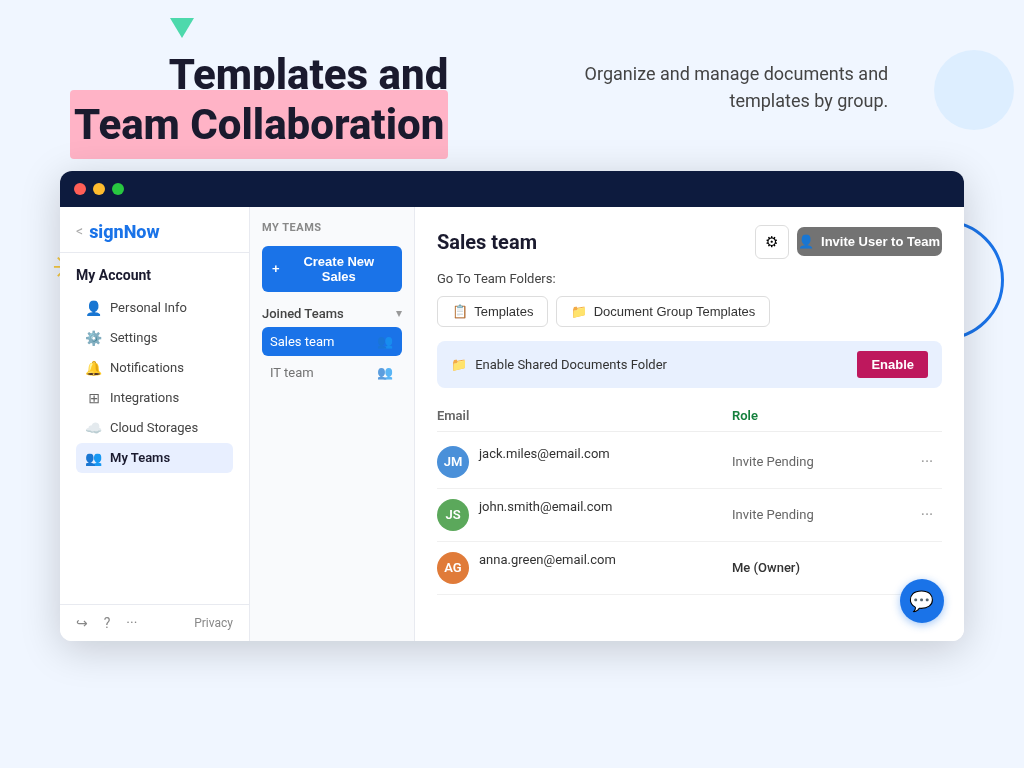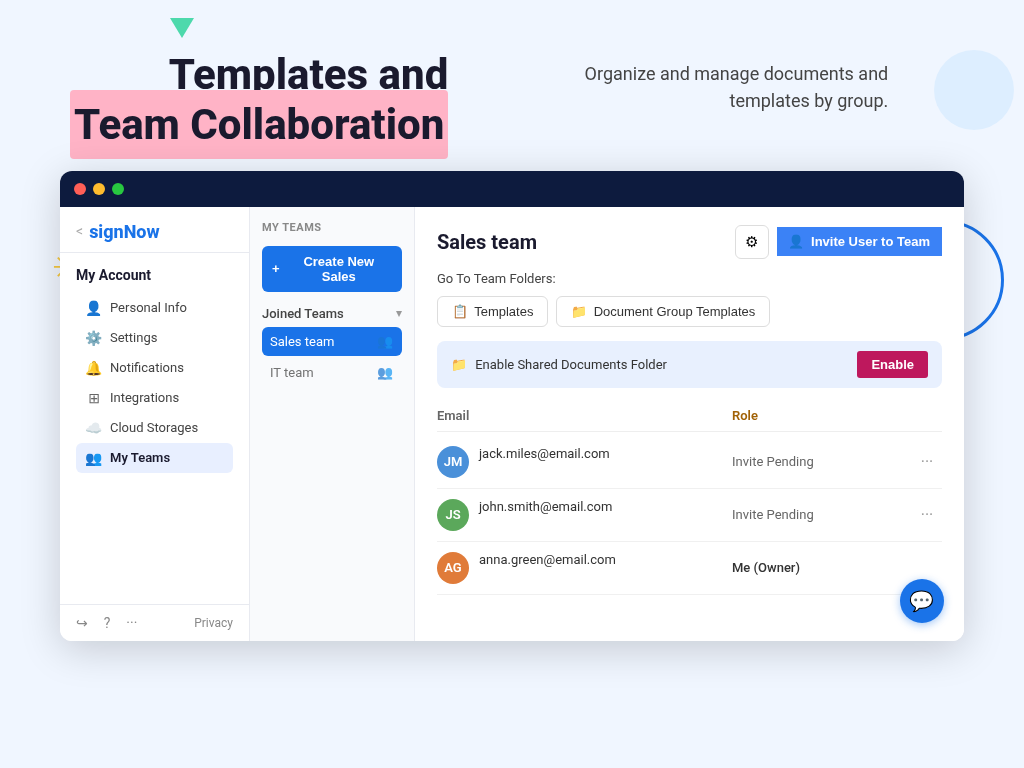--- a/index.html
+++ b/index.html
@@ -304,25 +304,25 @@
       display: flex;
       align-items: center;
       justify-content: center;
       cursor: pointer;
       font-size: 15px;
     }
     .invite-btn {
       display: flex;
       align-items: center;
       gap: 6px;
-      background: #3b82f6;
+      background: #737373;
       color: #fff;
       border: none;
-      border-radius: 0;
-      padding: 7px 12px;
+      border-radius: 7px;
+      padding: 7px 2px;
       font-size: 13px;
       font-weight: 600;
       cursor: pointer;
     }
     .goto-folders {
       font-size: 13px;
       color: #444;
       margin-bottom: 10px;
     }
     .folder-tabs {
@@ -385,21 +385,21 @@
     .col-email {
       flex: 1;
       font-size: 13px;
       font-weight: 600;
       color: #666;
     }
     .col-role {
       width: 180px;
       font-size: 13px;
       font-weight: 600;
-      color: #a16207;
+      color: #15803d;
     }
     .col-actions { width: 30px; }
 
     .member-row {
       display: flex;
       align-items: center;
       padding: 10px 0;
       border-bottom: 1px solid #f0f0f0;
     }
     .member-email-cell {

